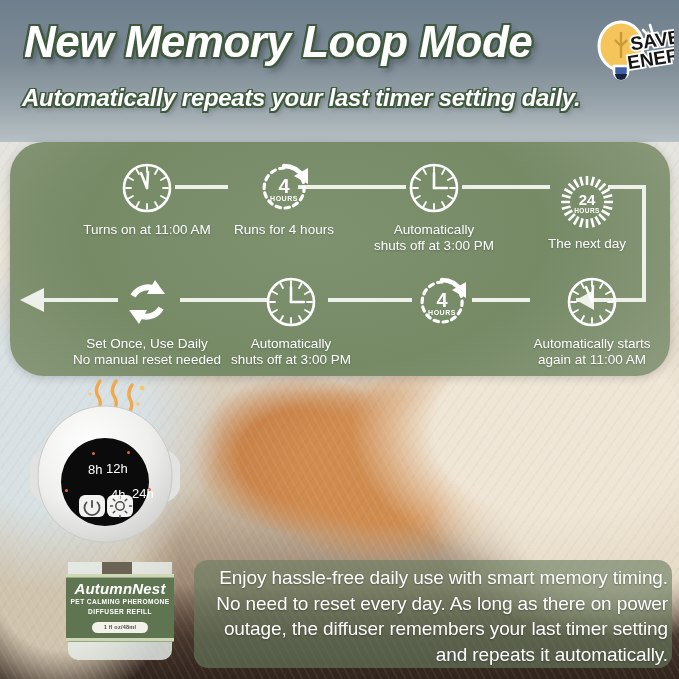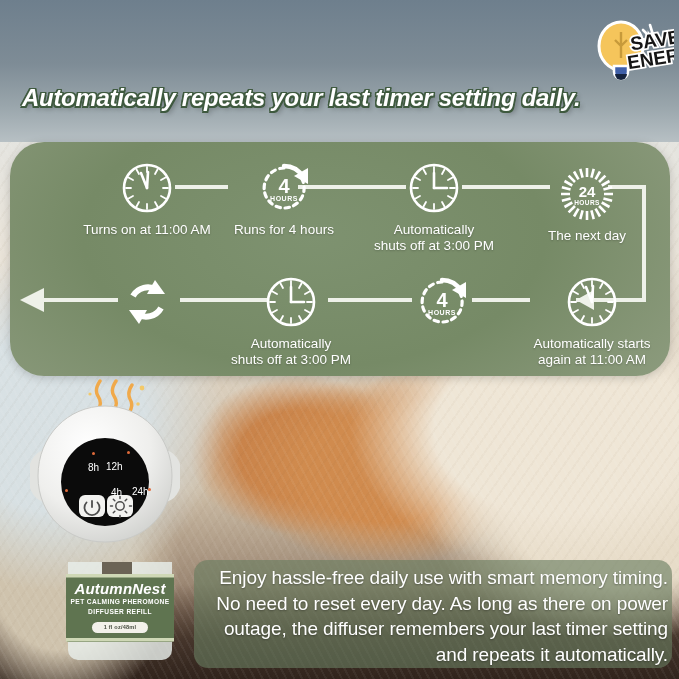--- a/index.html
+++ b/index.html
@@ -72,21 +72,21 @@
   .node{position:absolute;text-align:center;}
   .node .ico{width:56px;height:56px;margin:0 auto;}
   .node .ico svg{width:56px;height:56px;display:block;}
   .node .lbl{margin-top:6px;font-size:13.5px;font-weight:normal;color:#fff;
     line-height:1.18;text-shadow:0 1px 2px rgba(0,0,0,.25);white-space:pre-line;}
 
   
   .n1{left:52px;top:18px;width:170px;}
   .n2{left:194px;top:18px;width:160px;}
   .n3{left:334px;top:18px;width:180px;}
-  .n4{left:502px;top:24px;width:150px;}
+  .n4{left:502px;top:32px;width:150px;}
   
   .n5{left:46px;top:132px;width:182px;}
   .n6{left:196px;top:132px;width:170px;}
   .n7{left:348px;top:132px;width:168px;}
   .n8{left:496px;top:132px;width:172px;}
 
   
   .device{position:absolute;left:30px;top:400px;width:150px;height:160px;}
   .device svg{width:100%;height:100%;display:block;}
   .steam{position:absolute;left:80px;top:378px;width:70px;height:48px;}
@@ -101,21 +101,21 @@
   .bt-l1{position:absolute;left:0;top:42px;width:120px;text-align:center;
     font-size:6.6px;font-weight:bold;color:#fff;letter-spacing:.4px;}
   .bt-l2{position:absolute;left:0;top:52px;width:120px;text-align:center;
     font-size:6.6px;font-weight:bold;color:#fff;letter-spacing:.4px;}
   .bt-size{position:absolute;left:32px;top:66px;width:56px;height:11px;
     border-radius:6px;background:#f3f1ea;color:#4a4f43;font-size:5.6px;font-weight:bold;
     text-align:center;line-height:11px;letter-spacing:.2px;}
 
   
   .panel-lbls{position:absolute;left:30px;top:400px;width:150px;height:160px;}
-  .pl{position:absolute;font-size:10px;color:#fff;font-weight:500;}
+  .pl{position:absolute;font-size:13px;color:#fff;font-weight:500;}
   .pl8{left:58px;top:62px;}
   .pl12{left:76px;top:61px;}
   .pl4{left:39px;top:87px;padding-left:42px;}
   .pl24{left:102px;top:86px;}
   .dot{position:absolute;width:3px;height:3px;border-radius:50%;background:#e06a3a;}
   .d8{left:62px;top:52px;}
   .d12{left:97px;top:51px;}
   .d4{left:35px;top:89px;}
   .d24{left:118px;top:88px;}
 
@@ -128,20 +128,21 @@
 </style>
 </head>
 <body>
 
 <div id="stage">
 
   <div class="photo-bg"></div>
 
   <div class="header"></div>
 
+  <div class="title">New Memory Loop Mode</div>
   <div class="subtitle">Automatically repeats your last timer setting daily.</div>
 
   <div class="badge">
     <svg viewBox="0 0 86 78">
       <g>
         <ellipse cx="33" cy="32" rx="22" ry="24" fill="#F5C55B" stroke="#fff" stroke-width="3"></ellipse>
         <path d="M26 52 h14 v6 a7 7 0 0 1 -14 0 z" fill="#3F5FA8" stroke="#fff" stroke-width="2.5"></path>
         <path d="M27 60 h12 a6 6 0 0 1 -12 0 z" fill="#15233f"></path>
         <path d="M33 18 v26 M27 26 l6 6 M39 26 l-6 6" stroke="#C79A3A" stroke-width="2.4" fill="none"></path>
       </g>
@@ -345,20 +346,22 @@
 
     <div class="node n5">
       <div class="ico">
         <svg viewBox="0 0 56 56">
           <path d="M14 22 a17 17 0 0 1 24 -6" fill="none" stroke="#fff" stroke-width="6" stroke-linecap="butt"></path>
           <polygon points="36,6 46,20 28,20" fill="#fff"></polygon>
           <path d="M42 34 a17 17 0 0 1 -24 6" fill="none" stroke="#fff" stroke-width="6" stroke-linecap="butt"></path>
           <polygon points="20,50 10,36 28,36" fill="#fff"></polygon>
         </svg>
       </div>
+      <div class="lbl">Set Once, Use Daily
+No manual reset needed</div>
     </div>
   </div>
 
   <div class="steam">
     <svg viewBox="0 0 70 48">
       <g fill="none" stroke="#F0A94A" stroke-width="3.4" stroke-linecap="round">
         <path d="M18 47 C10 36 26 30 18 18 C14 12 18 6 20 3"></path>
         <path d="M34 47 C26 36 42 30 34 18 C30 12 34 6 36 3"></path>
         <path d="M50 46 C44 36 56 31 50 21 C47 15 50 10 52 7"></path>
       </g>

